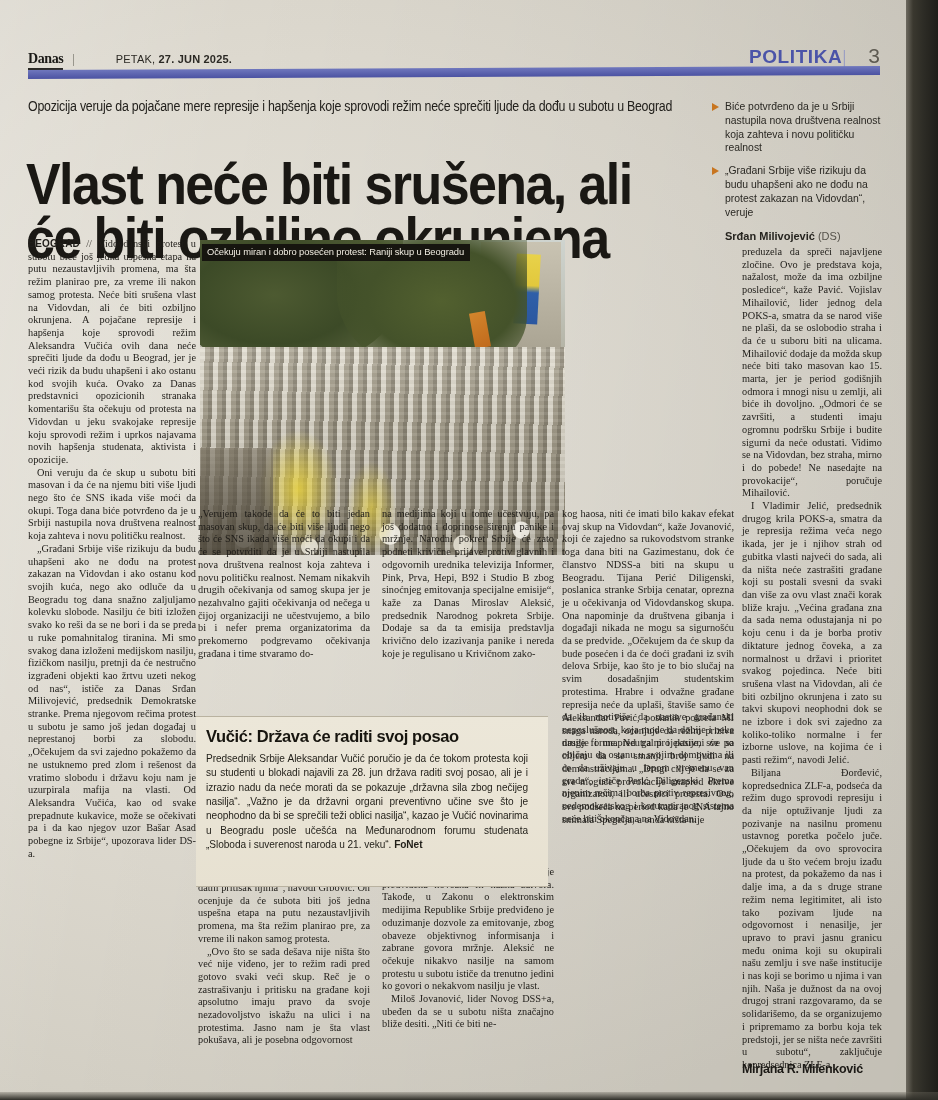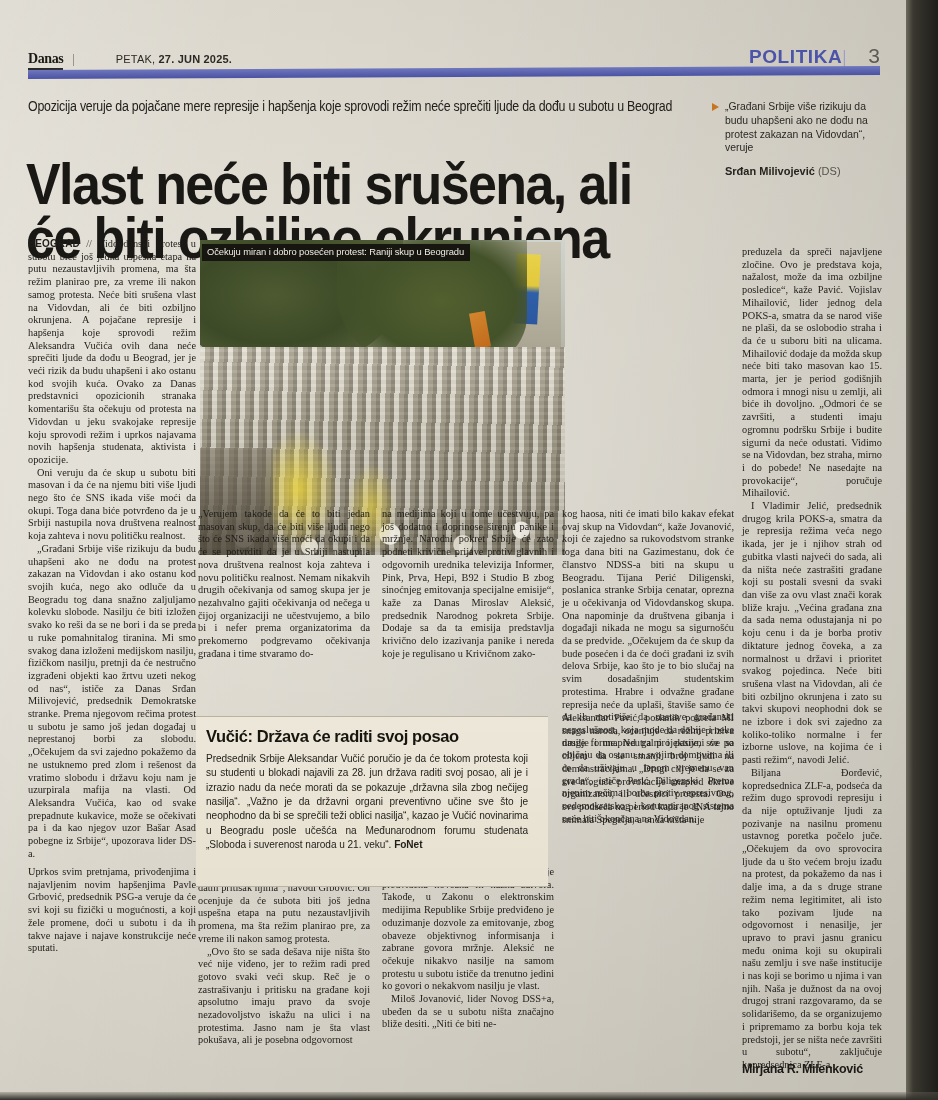--- a/index.html
+++ b/index.html
@@ -348,20 +348,24 @@
   </div>
   <div id="rule"></div>
 
   <div id="kicker">Opozicija veruje da pojačane mere represije i hapšenja koje sprovodi režim neće sprečiti ljude da dođu u subotu u Beograd</div>
   <h1 id="headline">
     <span>Vlast neće biti srušena, ali</span><br>
     <span>će biti ozbiljno okrunjena</span>
   </h1>
 
   <div id="bullets">
+    <div class="bullet">
+      <span class="tri"></span>
+      <span class="bullet-text">Biće potvrđeno da je u Srbiji nastupila nova društvena realnost koja zahteva i novu političku realnost</span>
+    </div>
     <div class="bullet">
       <span class="tri"></span>
       <span class="bullet-text">„Građani Srbije više rizikuju da budu uhapšeni ako ne dođu na protest zakazan na Vidovdan“, veruje</span>
     </div>
     <div class="bullet-attr">
       <b>Srđan Milivojević</b>
       <span>(DS)</span>
     </div>
   </div>
 
@@ -379,23 +383,20 @@
     <div class="road"></div>
     <div id="photo-caption">Očekuju miran i dobro posećen protest: Raniji skup u Beogradu</div>
   </div>
 
   <div class="col" id="c1">
     <p class="first"><span class="place">BEOGRAD</span> <span class="slash">//</span> <span>Vidovdanski protest u subotu biće još jedna uspešna etapa na putu nezaustavljivih promena, ma šta režim planirao pre, za vreme ili nakon samog protesta. Neće biti srušena vlast na Vidovdan, ali će biti ozbiljno okrunjena. A pojačane represije i hapšenja koje sprovodi režim Aleksandra Vučića ovih dana neće sprečiti ljude da dođu u Beograd, jer je veći rizik da budu uhapšeni i ako ostanu kod svojih kuća. Ovako za Danas predstavnici opozicionih stranaka komentarišu šta očekuju od protesta na Vidovdan u jeku svakojake represije koju sprovodi režim i uprkos najavama novih hapšenja studenata, aktivista i opozicije.</span></p>
     <p>Oni veruju da će skup u subotu biti masovan i da će na njemu biti više ljudi nego što će SNS ikada više moći da okupi. Toga dana biće potvrđeno da je u Srbiji nastupila nova društvena realnost koja zahteva i novu političku realnost.</p>
     <p>„Građani Srbije više rizikuju da budu uhapšeni ako ne dođu na protest zakazan na Vidovdan i ako ostanu kod svojih kuća, nego ako odluče da u Beogradu tog dana snažno zaljuljamo kolevku slobode. Nasilju će biti izložen svako ko reši da se ne bori i da se preda u ruke pomahnitalog tiranina. Mi smo svakog dana izloženi medijskom nasilju, fizičkom nasilju, pretnji da će nestručno izgrađeni objekti kao žrtvu uzeti nekog od nas“, ističe za Danas Srđan Milivojević, predsednik Demokratske stranke. Prema njegovom rečima protest u subotu je samo još jedan događaj u neprestanoj borbi za slobodu. „Očekujem da svi zajedno pokažemo da ne ustuknemo pred zlom i rešenost da vratimo slobodu i državu koju nam je uzurpirala mafija na vlasti. Od Aleksandra Vučića, kao od svake prepadnute kukavice, može se očekivati pa i da kao njegov uzor Bašar Asad pobegne iz Srbije“, upozorava lider DS-a.</p>
   </div>
 
-  <div class="col" id="c1b">
-    <p class="first">Uprkos svim pretnjama, privođenjima i najavljenim novim hapšenjima Pavle Grbović, predsednik PSG-a veruje da će svi koji su fizički u mogućnosti, a koji žele promene, doći u subotu i da ih takve najave i najave konstrukcije neće sputati.</p>
-  </div>
 
   <div class="col" id="c2a">
     <p class="first">„Verujem takođe da će to biti jedan masovan skup, da će biti više ljudi nego što će SNS ikada više moći da okupi i da će se potvrditi da je u Srbiji nastupila nova društvena realnost koja zahteva i novu političku realnost. Nemam nikakvih drugih očekivanja od samog skupa jer je nezahvalno gajiti očekivanja od nečega u čijoj organizaciji ne učestvujemo, a bilo bi i nefer prema organizatorima da prekomerno podgrevamo očekivanja građana i time stvaramo do-</p>
   </div>
 
   <div class="col" id="c2b">
     <p class="first">datni pritisak njima“, navodi Grbović. On ocenjuje da će subota biti još jedna uspešna etapa na putu nezaustavljivih promena, ma šta režim planirao pre, za vreme ili nakon samog protesta.</p>
     <p>„Ovo što se sada dešava nije ništa što već nije viđeno, jer to režim radi pred gotovo svaki veći skup. Reč je o zastrašivanju i pritisku na građane koji apsolutno imaju pravo da svoje nezadovoljstvo iskažu na ulici i na protestima. Jasno nam je šta vlast pokušava, ali je posebna odgovornost</p>
   </div>
 

